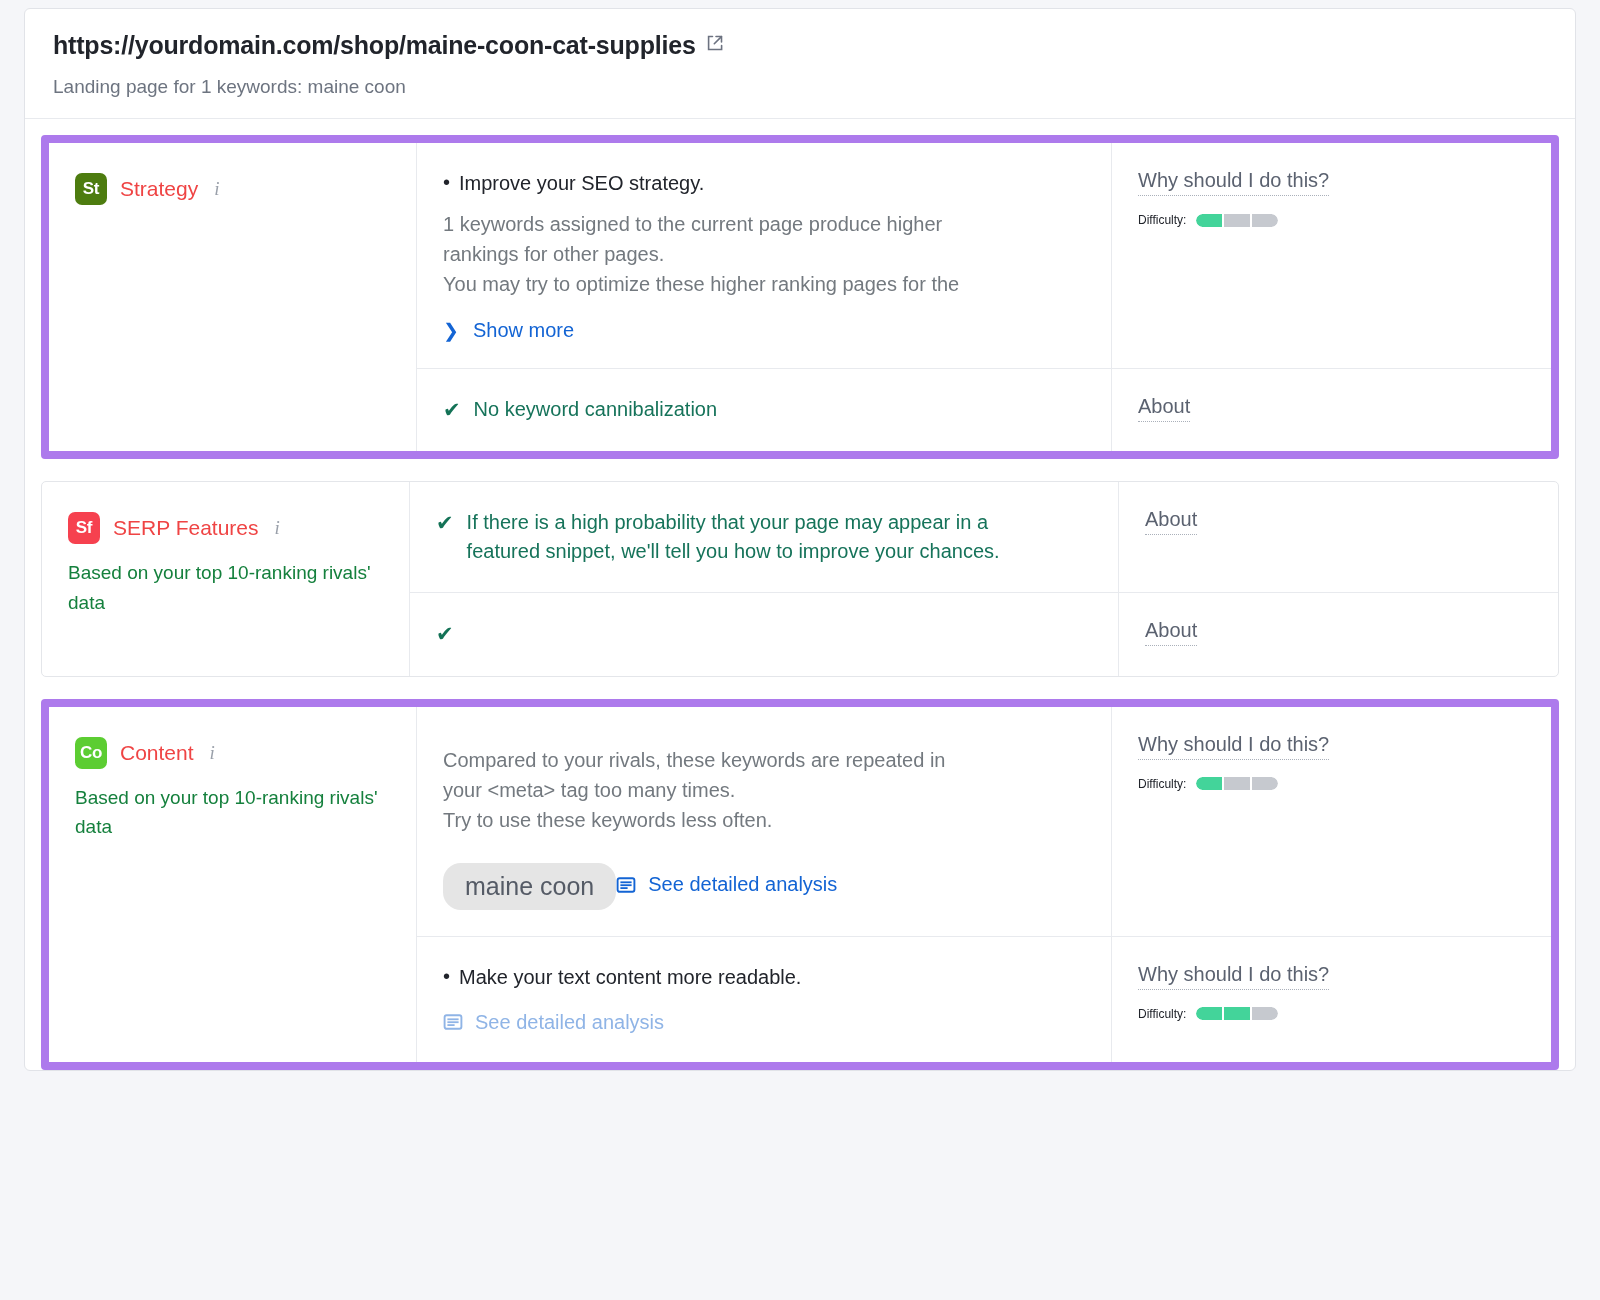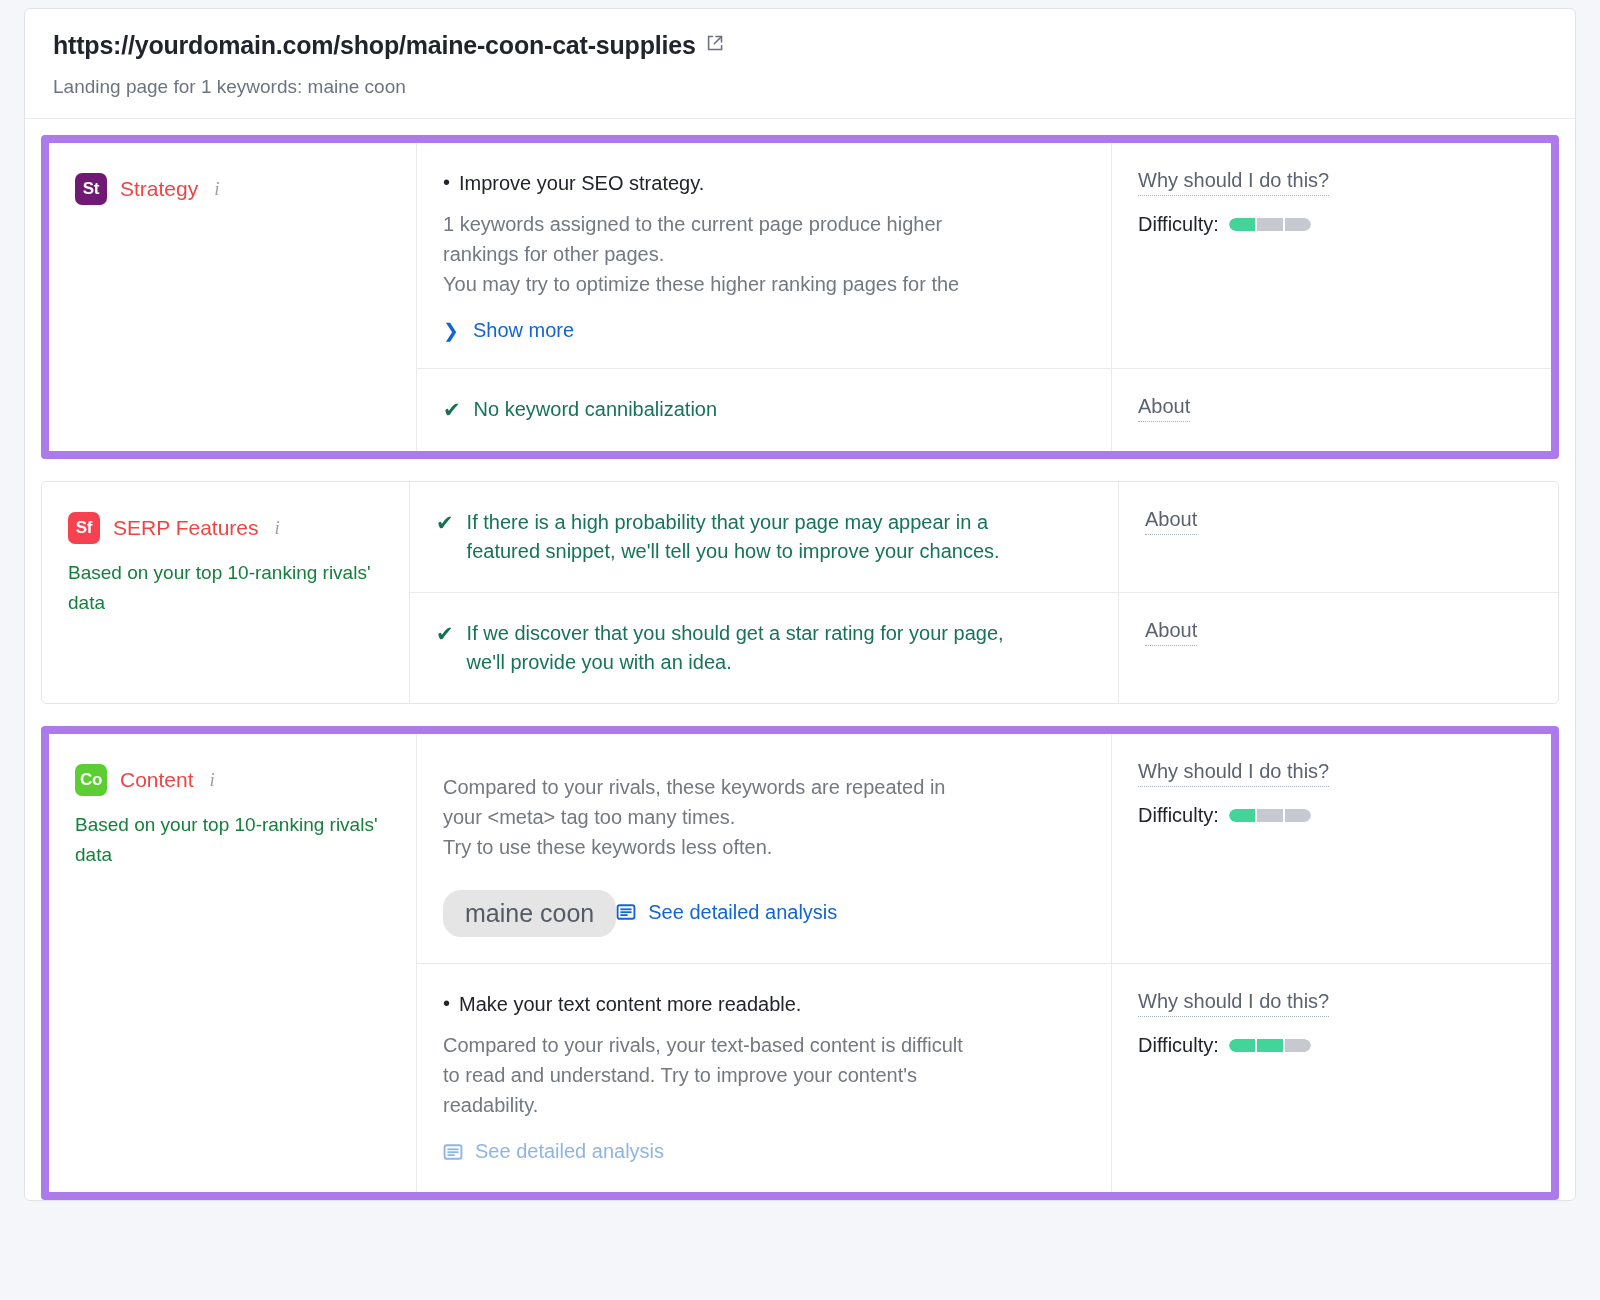--- a/index.html
+++ b/index.html
@@ -239,21 +239,21 @@
     padding-bottom: 3px;
     cursor: pointer;
   }
   .difficulty {
     margin-top: 17px;
     display: flex;
     align-items: center;
     gap: 10px;
   }
   .difficulty-label {
-    font-size: 20px;
+    font-size: 12px;
     color: #21242b;
   }
   .meter {
     display: flex;
     gap: 2px;
     border-radius: 7px;
     overflow: hidden;
   }
   .seg {
     width: 26px;
@@ -282,21 +282,21 @@
         </span>
       </div>
       <div class="subtitle">Landing page for 1 keywords: maine coon</div>
     </div>
 
     <div class="body-region" id="cards-region">
         <div class="card-wrap highlight">
           <div class="card">
             <div class="cat-col">
               <div class="cat-head">
-                <div class="badge" style="background: #701a75;">St</div>
+                <div class="badge" style="background: #4d7c0f;">St</div>
                 <span class="cat-name">Strategy</span>
                 <span class="info-i">i</span>
               </div>
             </div>
             <div class="rows-col">
               <div class="row">
                 <div class="row-main"><div class="rec-title">Improve your SEO strategy.</div><div class="rec-desc">
                     <span class="ln">1 keywords assigned to the current page produce higher</span>
                     <span class="ln">rankings for other pages.</span>
                     <span class="ln">You may try to optimize these higher ranking pages for the</span>
@@ -342,21 +342,20 @@
                     <span class="check-mark">✔</span>
                     <span class="check-text">If there is a high probability that your page may appear in a featured snippet, we'll tell you how to improve your chances.</span>
                   </div>
                 </div>
                 <div class="row-side"><div class="side-link">About</div></div>
               </div>
               <div class="row">
                 <div class="row-main">
                   <div class="check-row">
                     <span class="check-mark">✔</span>
-                    <span class="check-text">If we discover that you should get a star rating for your page, we'll provide you with an idea.</span>
                   </div>
                 </div>
                 <div class="row-side"><div class="side-link">About</div></div>
               </div>
             </div>
           </div>
         </div>
         <div class="card-wrap highlight">
           <div class="card">
             <div class="cat-col">
@@ -387,25 +386,21 @@
                 <div class="row-side"><div class="side-link">Why should I do this?</div><div class="difficulty">
                     <span class="difficulty-label">Difficulty:</span>
                     <div class="meter">
                       <span class="seg on"></span>
                       <span class="seg"></span>
                       <span class="seg"></span>
                     </div>
                   </div></div>
               </div>
               <div class="row">
-                <div class="row-main"><div class="rec-title">Make your text content more readable.</div><div class="rec-desc">
-                    <span class="ln">Compared to your rivals, your text-based content is difficult</span>
-                    <span class="ln">to read and understand. Try to improve your content's</span>
-                    <span class="ln">readability.</span>
-                  </div><div class="analysis-link muted">
+                <div class="row-main"><div class="rec-title">Make your text content more readable.</div><div class="analysis-link muted">
                     <span class="doc-icon">
                       <svg width="20" height="20" viewBox="0 0 20 20">
                         <rect x="1.6" y="3.2" width="16.8" height="13.6" rx="2" fill="none" stroke="#8fb4e6" stroke-width="1.9"></rect>
                         <rect x="4.4" y="6.4" width="11.2" height="1.8" fill="#8fb4e6"></rect>
                         <rect x="4.4" y="9.3" width="11.2" height="1.8" fill="#8fb4e6"></rect>
                         <rect x="4.4" y="12.2" width="7.2" height="1.8" fill="#8fb4e6"></rect>
                       </svg>
                     </span>
                     <span>See detailed analysis</span>
                   </div></div>

